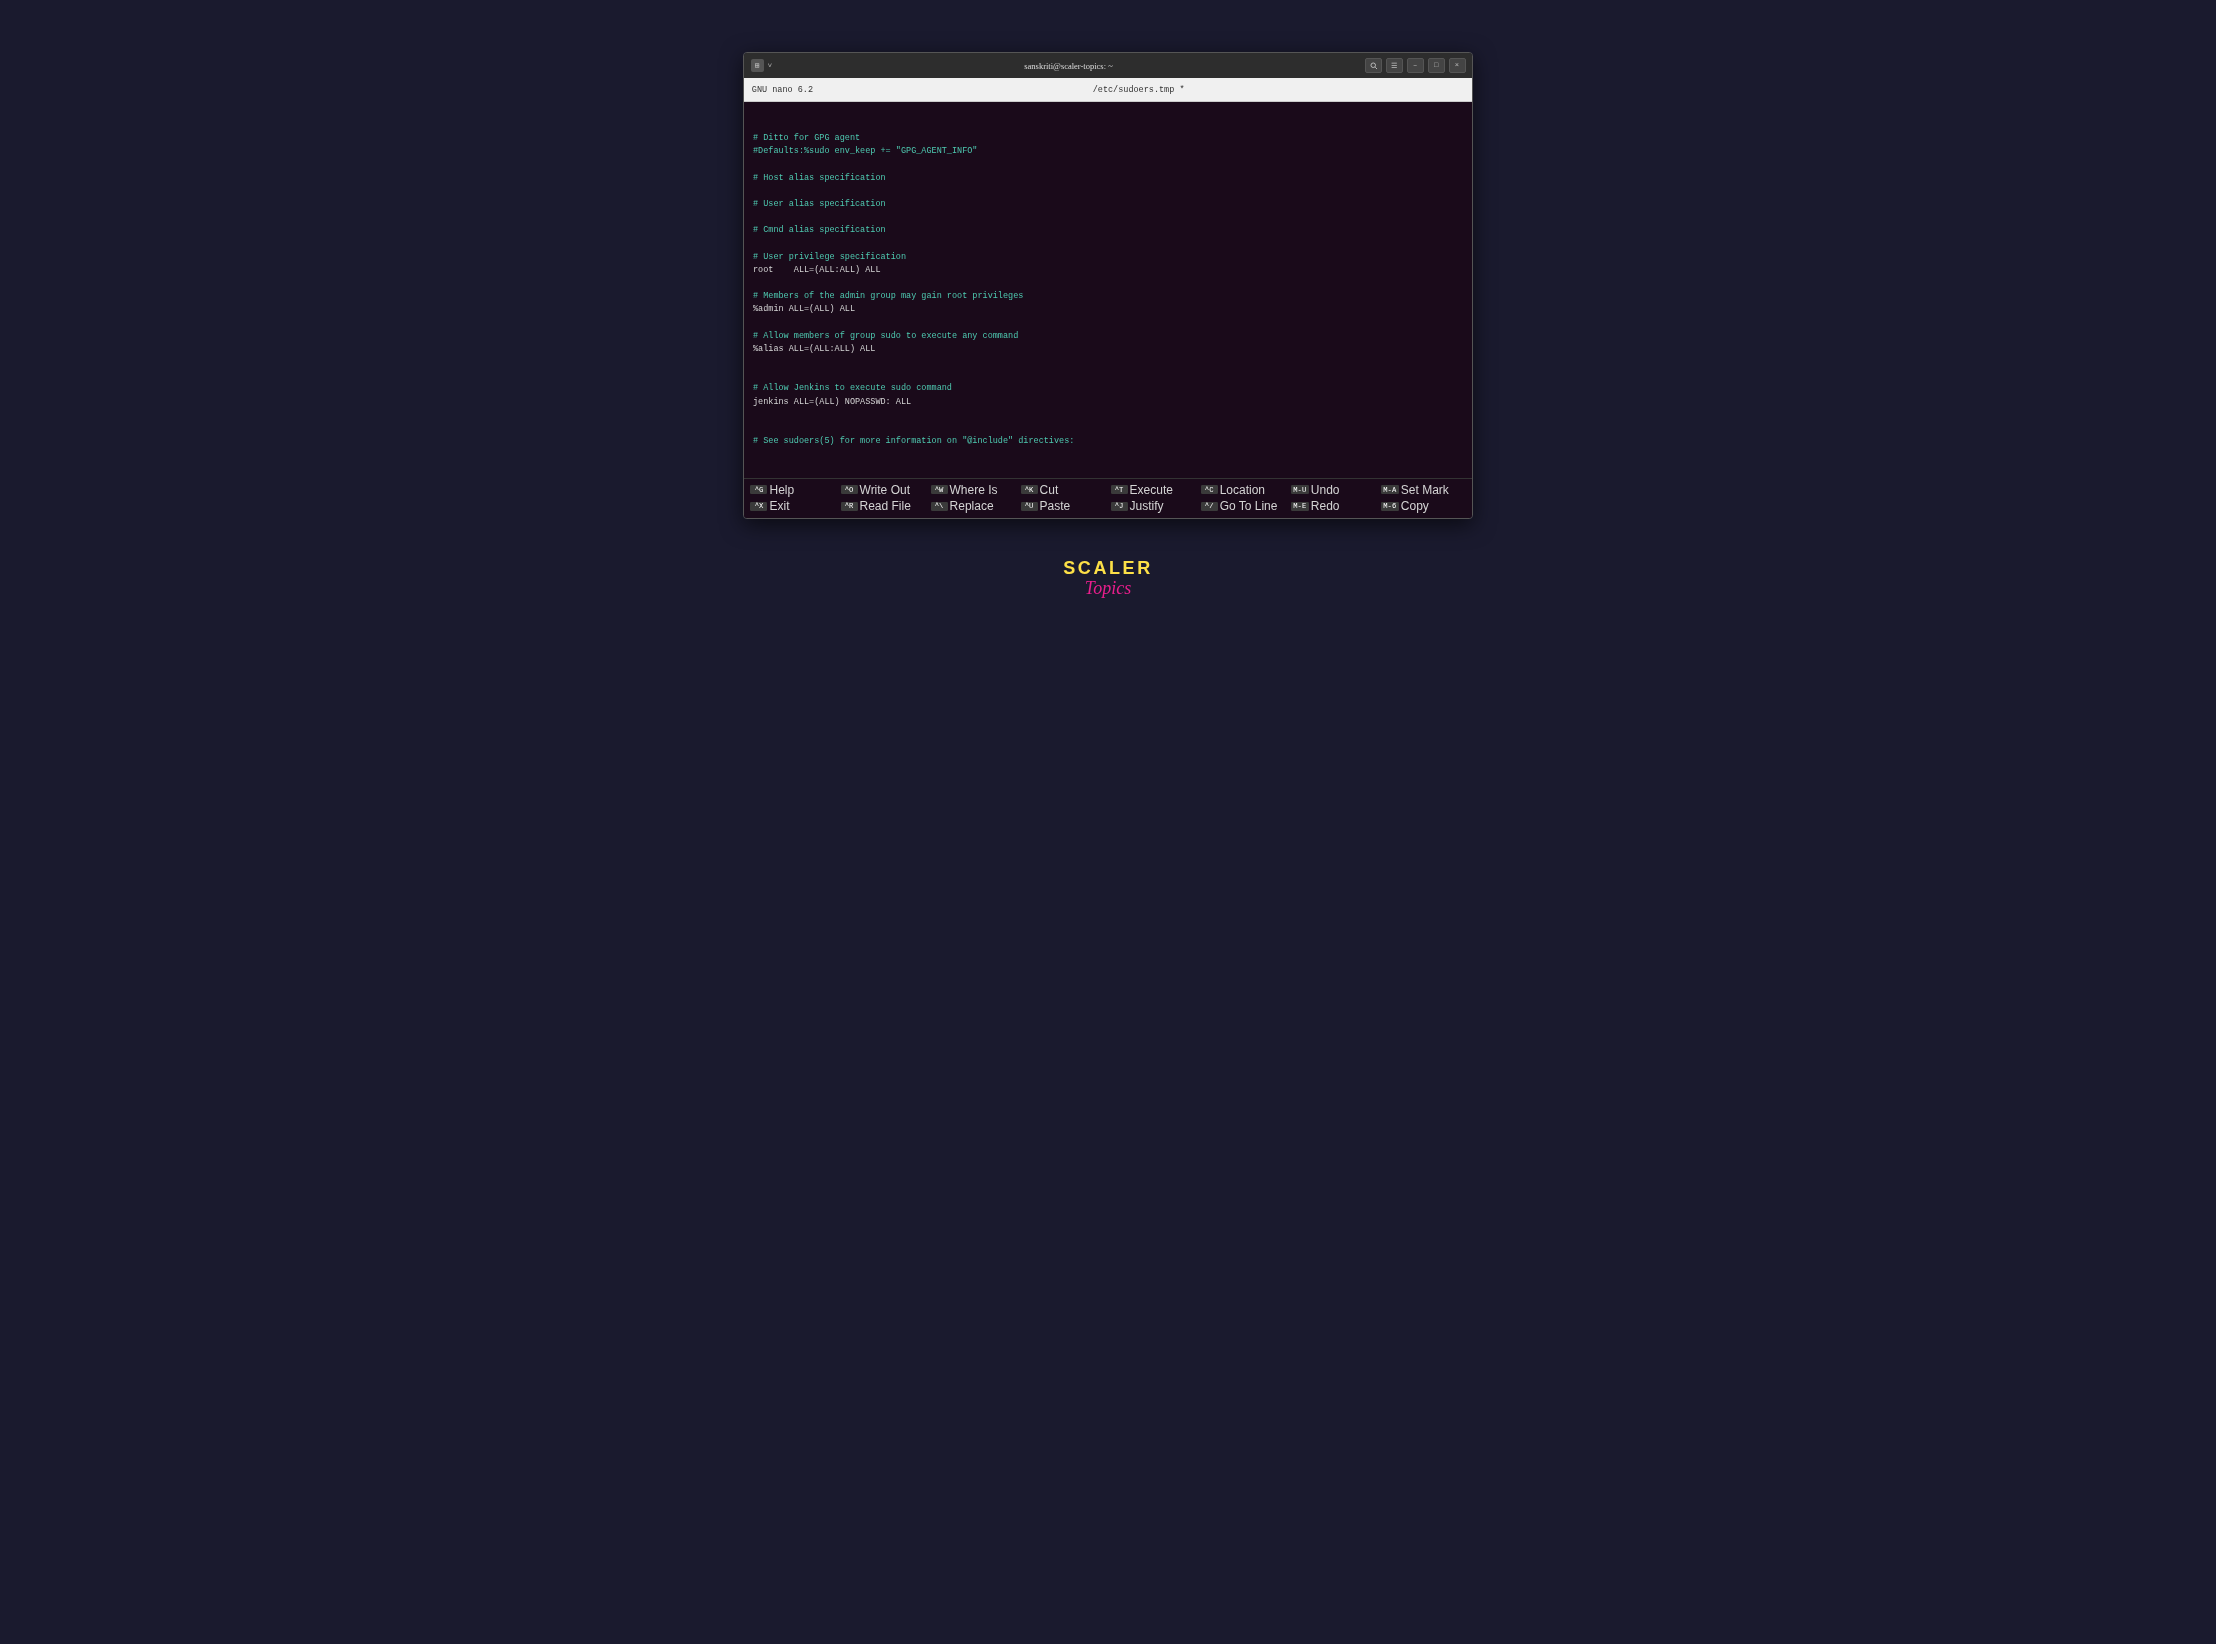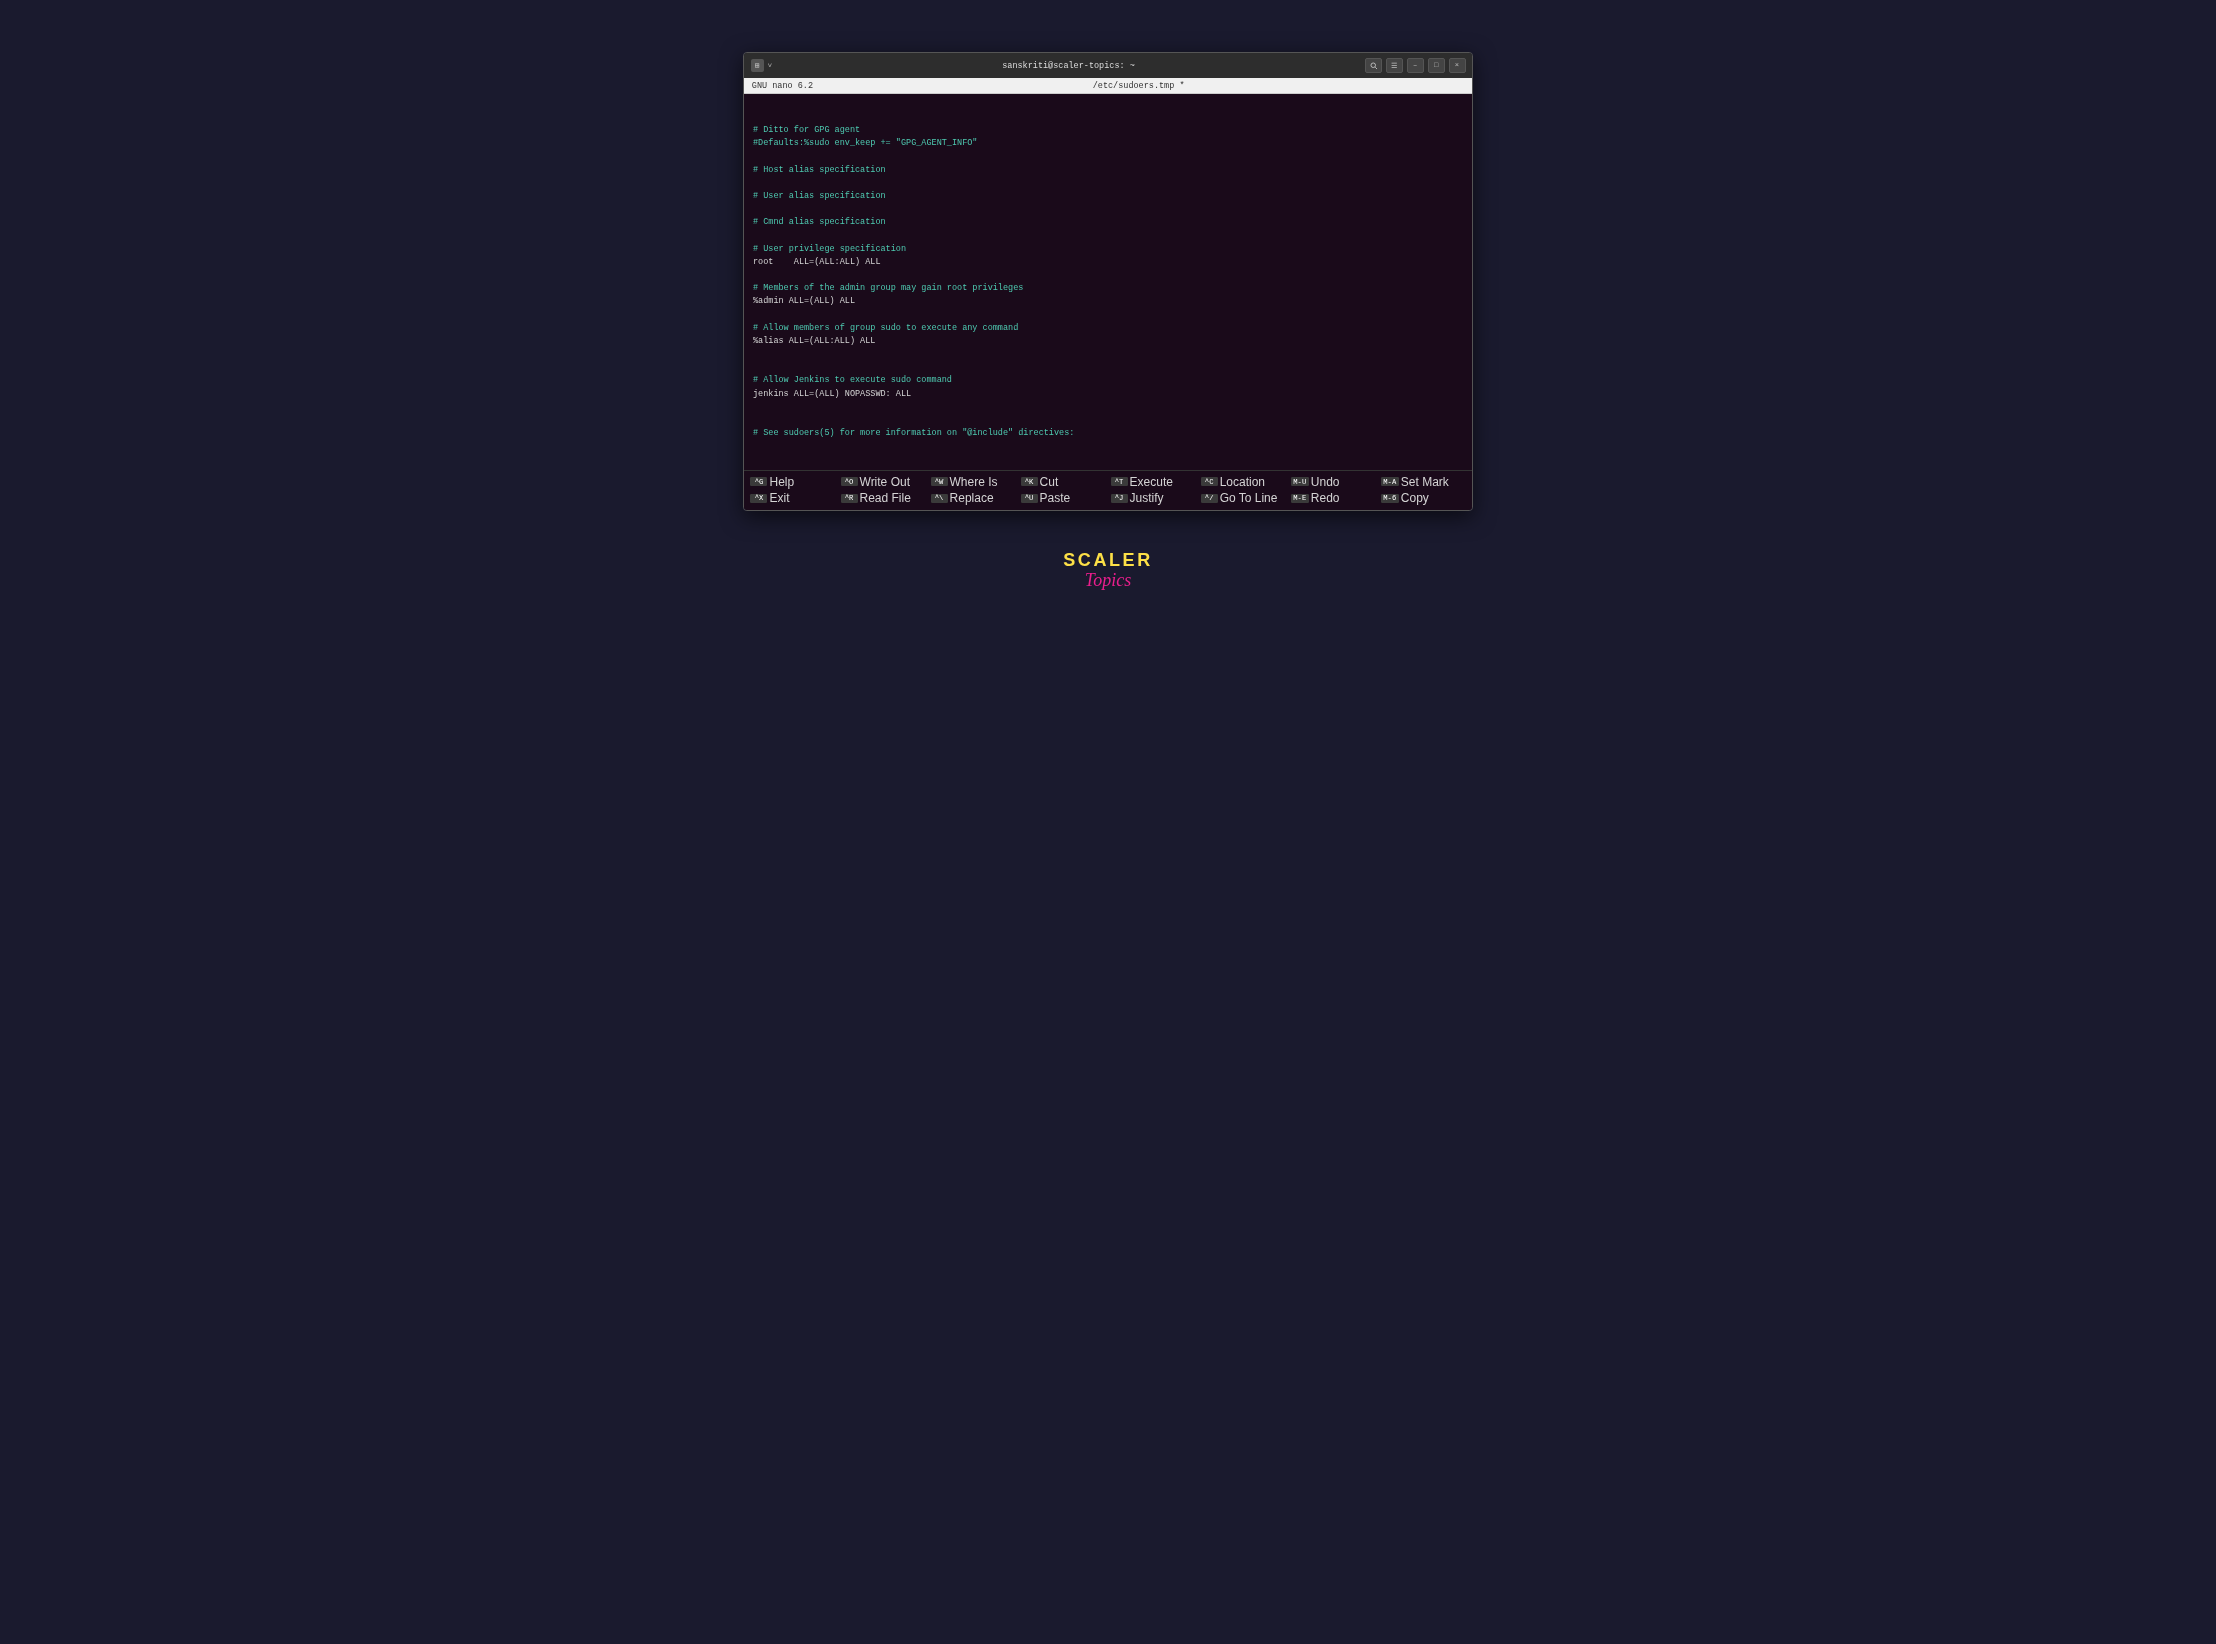--- a/index.html
+++ b/index.html
@@ -56,21 +56,21 @@
       color: #aaa;
       font-size: 7.8px;
       cursor: pointer;
     }
 
     .title-bar-title {
       flex: 1;
       text-align: center;
       color: #ddd;
       font-size: 8.5px;
-      font-family: Liberation Mono, monospace;
+      font-family: Liberation Serif, serif;
     }
 
     .title-bar-controls {
       display: flex;
       align-items: center;
       gap: 3.9px;
     }
 
     .title-bar-btn {
       width: 17px;
@@ -90,21 +90,21 @@
     .nano-header {
       background: #f0f0f0;
       color: #111;
       display: flex;
       justify-content: space-between;
       align-items: center;
       padding: 2px 7.8px;
       font-size: 8.5px;
       font-family: 'Courier New', Courier, monospace;
       border-bottom: 0.7px solid #ccc;
-      height: 16px;
+      height: 24px;
     }
 
     .nano-header-left {
       color: #333;
     }
 
     .nano-header-center {
       color: #333;
       flex: 1;
       text-align: center;

